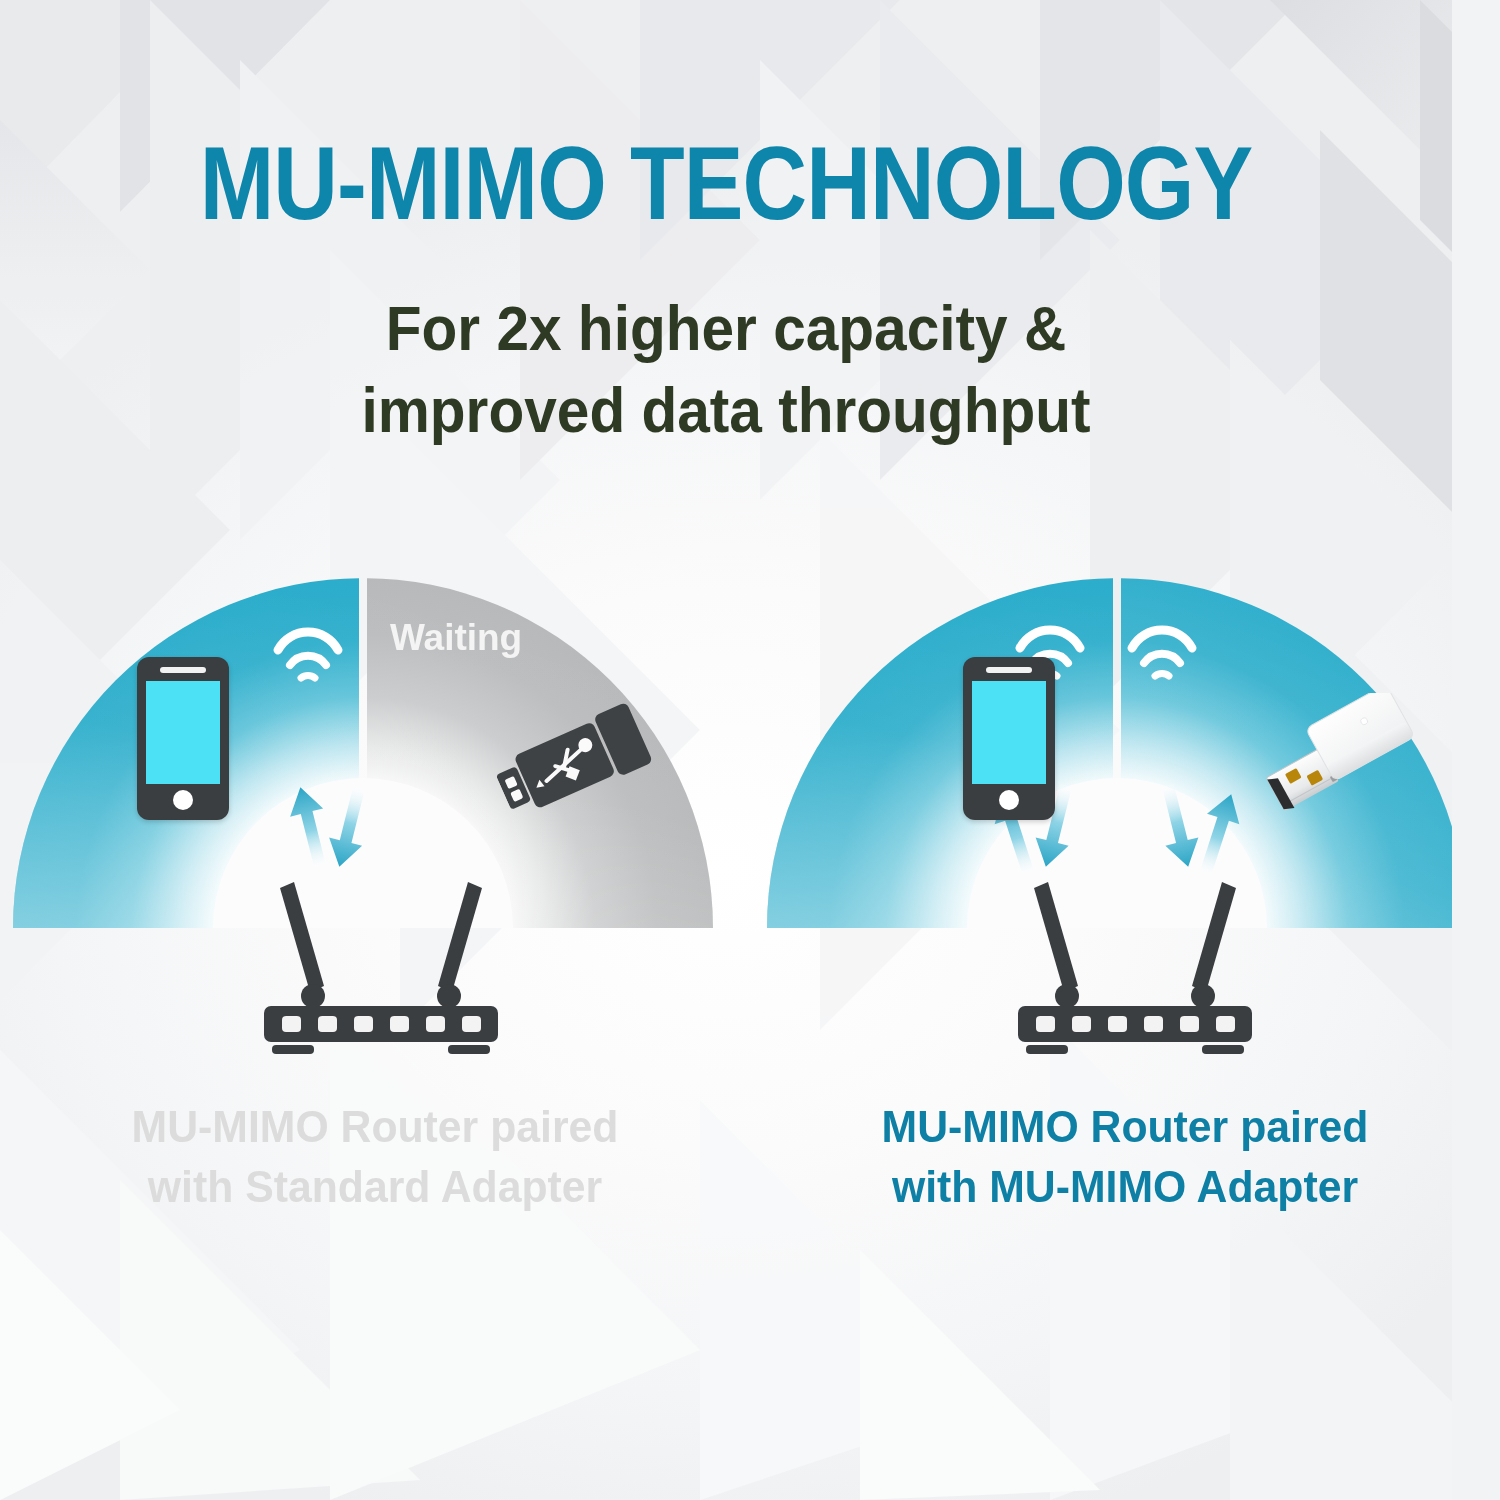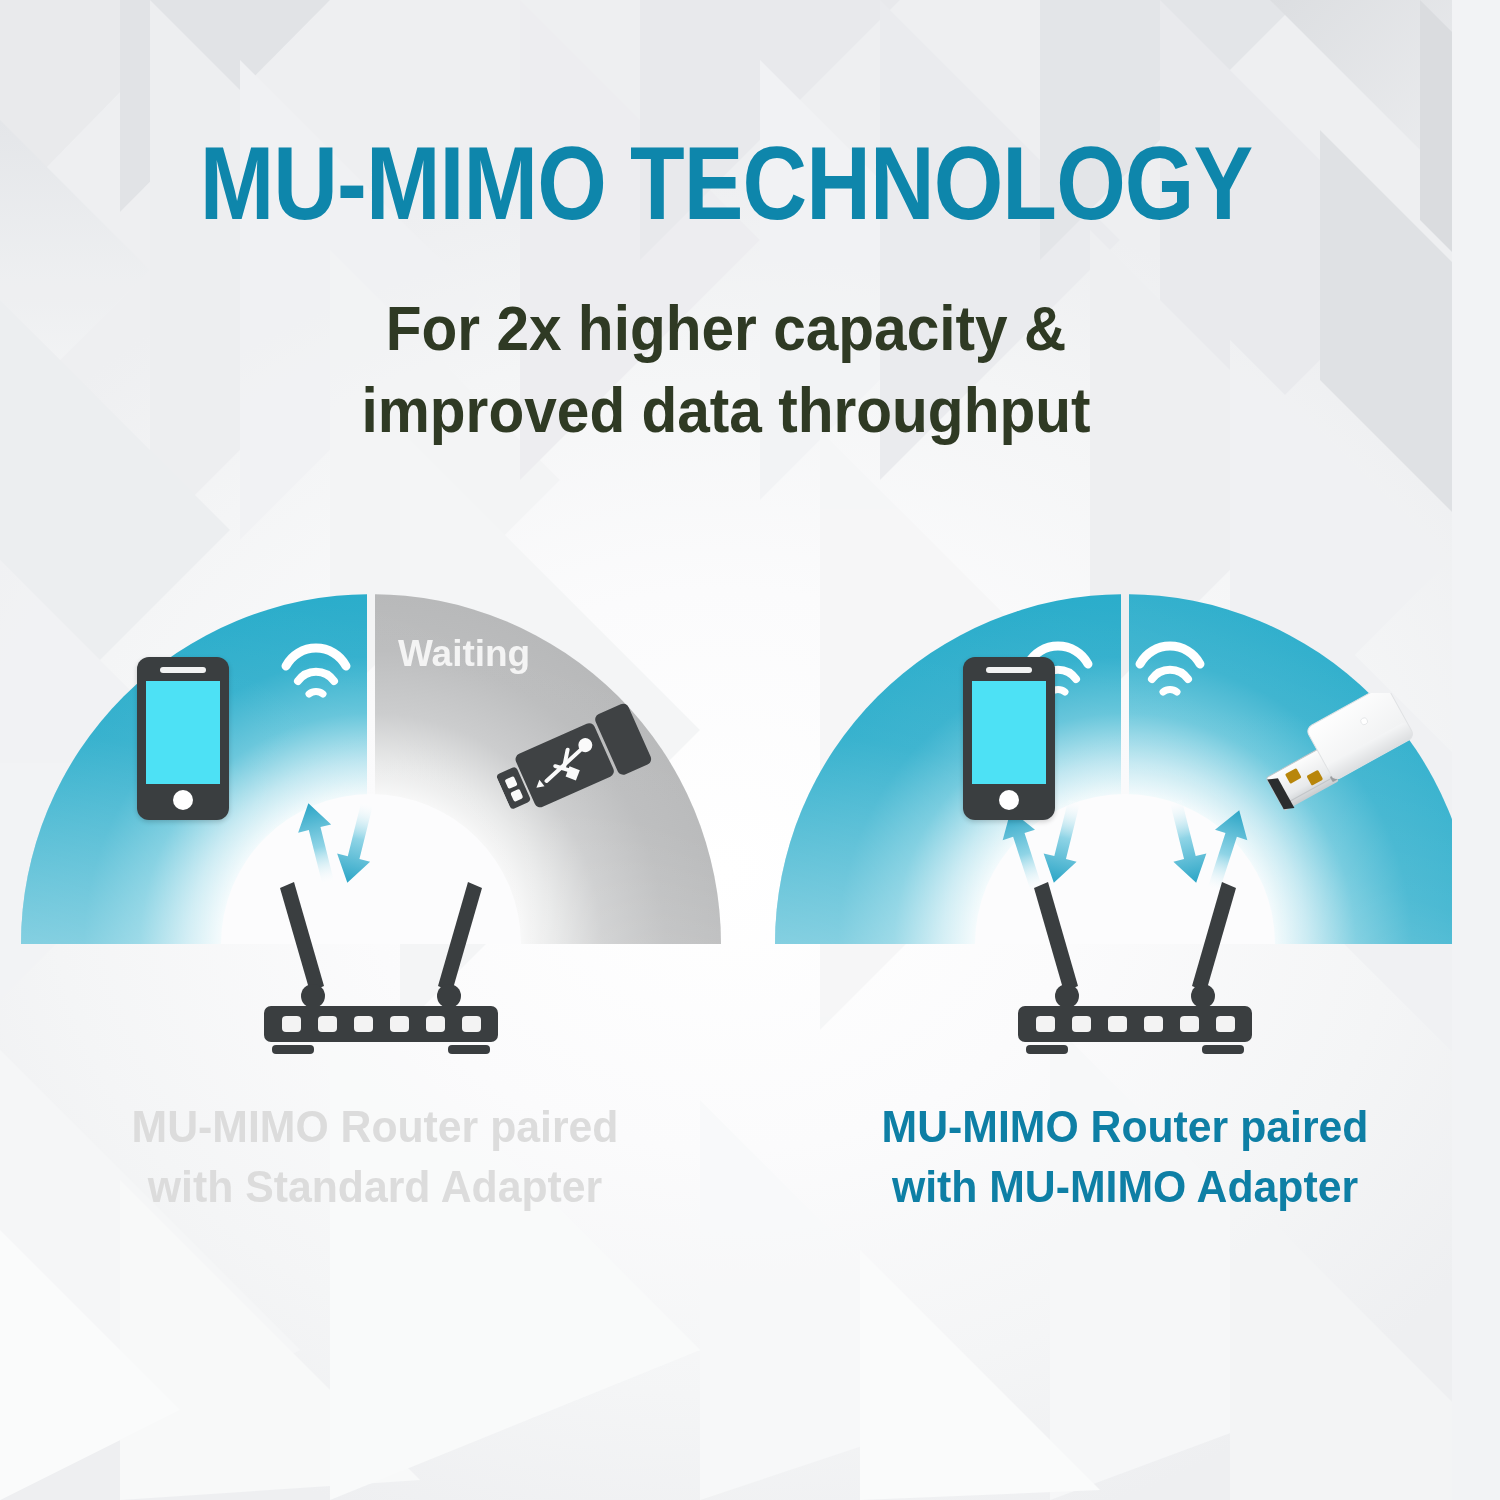--- a/index.html
+++ b/index.html
@@ -41,21 +41,21 @@
     transform-origin:50% 50%;
     z-index:6;
   }
   .subtitle .ln{display:block;}
 
   
   .panel{position:absolute;top:0;width:750px;height:1500px;z-index:3;}
   .panel.left{left:0;}
   .panel.right{left:750px;}
 
-  .fanwrap{position:absolute;left:0;top:16px;width:750px;height:1000px;padding-left:8px;}
+  .fanwrap{position:absolute;left:0;top:0;width:750px;height:1000px;}
 
   .caption{
     position:absolute;left:0;width:750px;top:1097px;
     text-align:center;
     font-size:45px;line-height:1.34;
     font-weight:bold;
     transform:scaleX(0.95);
     transform-origin:50% 50%;
   }
   .caption .ln{display:block;}

